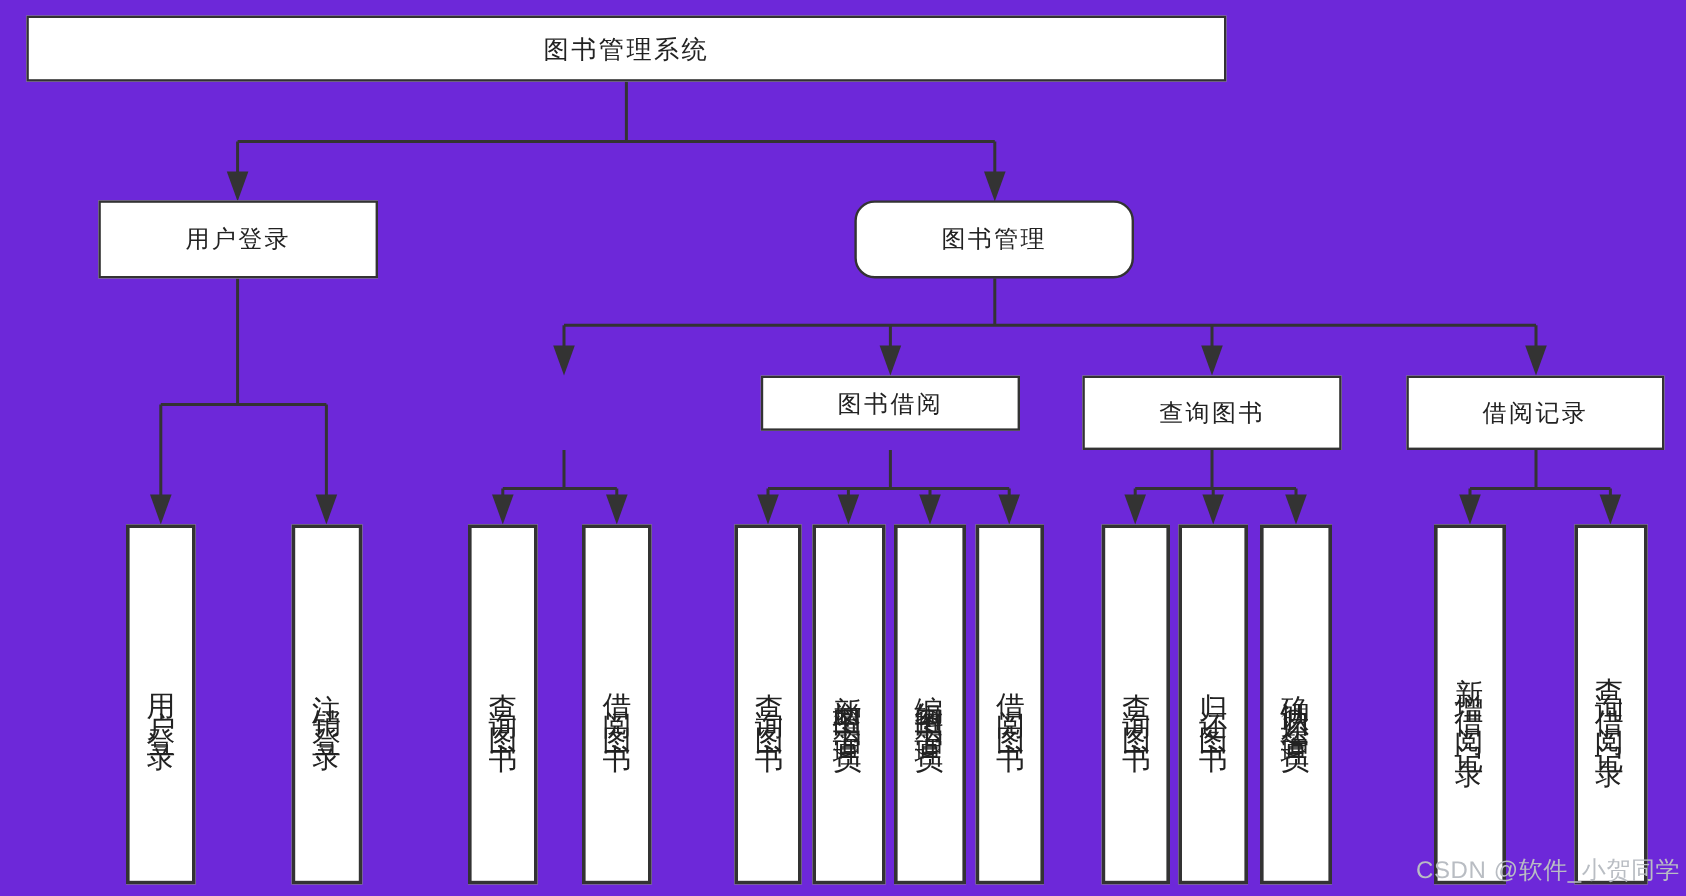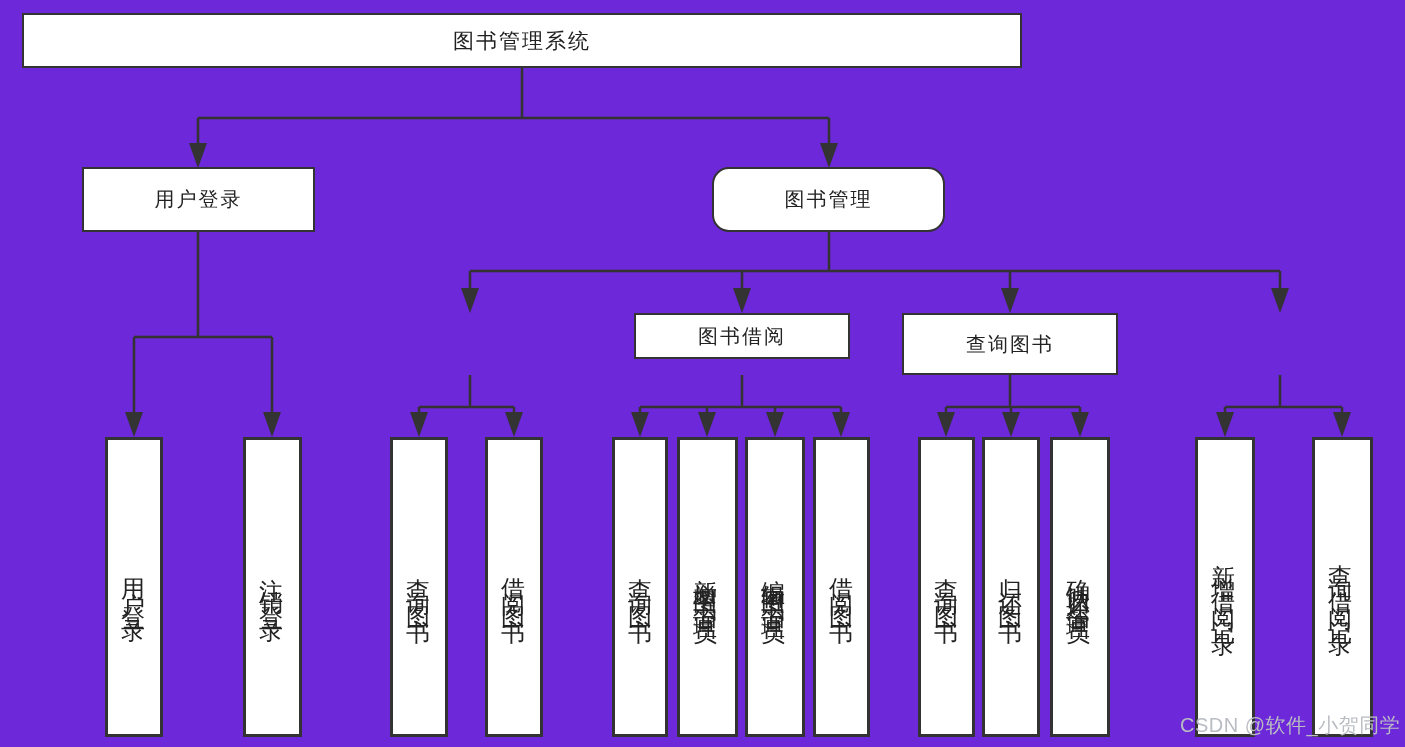--- a/index.html
+++ b/index.html
@@ -99,20 +99,21 @@
     </g>
   </svg>
 
   <div class="hbox root-box" id="n-root">图书管理系统</div>
 
   <div class="hbox" id="n-user">用户登录</div>
   <div class="hbox" id="n-mgmt">图书管理</div>
 
   <div class="hbox" id="n-borrow">图书借阅</div>
   <div class="hbox" id="n-current">查询图书</div>
+  <div class="hbox" id="n-records">借阅记录</div>
 
   <div class="vbox" id="l-user" style="letter-spacing: 14px;">用户登录</div>
   <div class="vbox" id="l-logout" style="letter-spacing: 14px;">注销登录</div>
 
   <div class="vbox" id="l-n1" style="letter-spacing: 14px;">查询图书</div>
   <div class="vbox" id="l-n2" style="letter-spacing: 14px;">借阅图书</div>
 
   <div class="vbox" id="l-b1" style="letter-spacing: 14px;">查询图书</div>
   <div class="vbox" id="l-b2" style="letter-spacing: 6px;">新增图书（管理员）</div>
   <div class="vbox" id="l-b3" style="letter-spacing: 6px;">编辑图书（管理员）</div>

